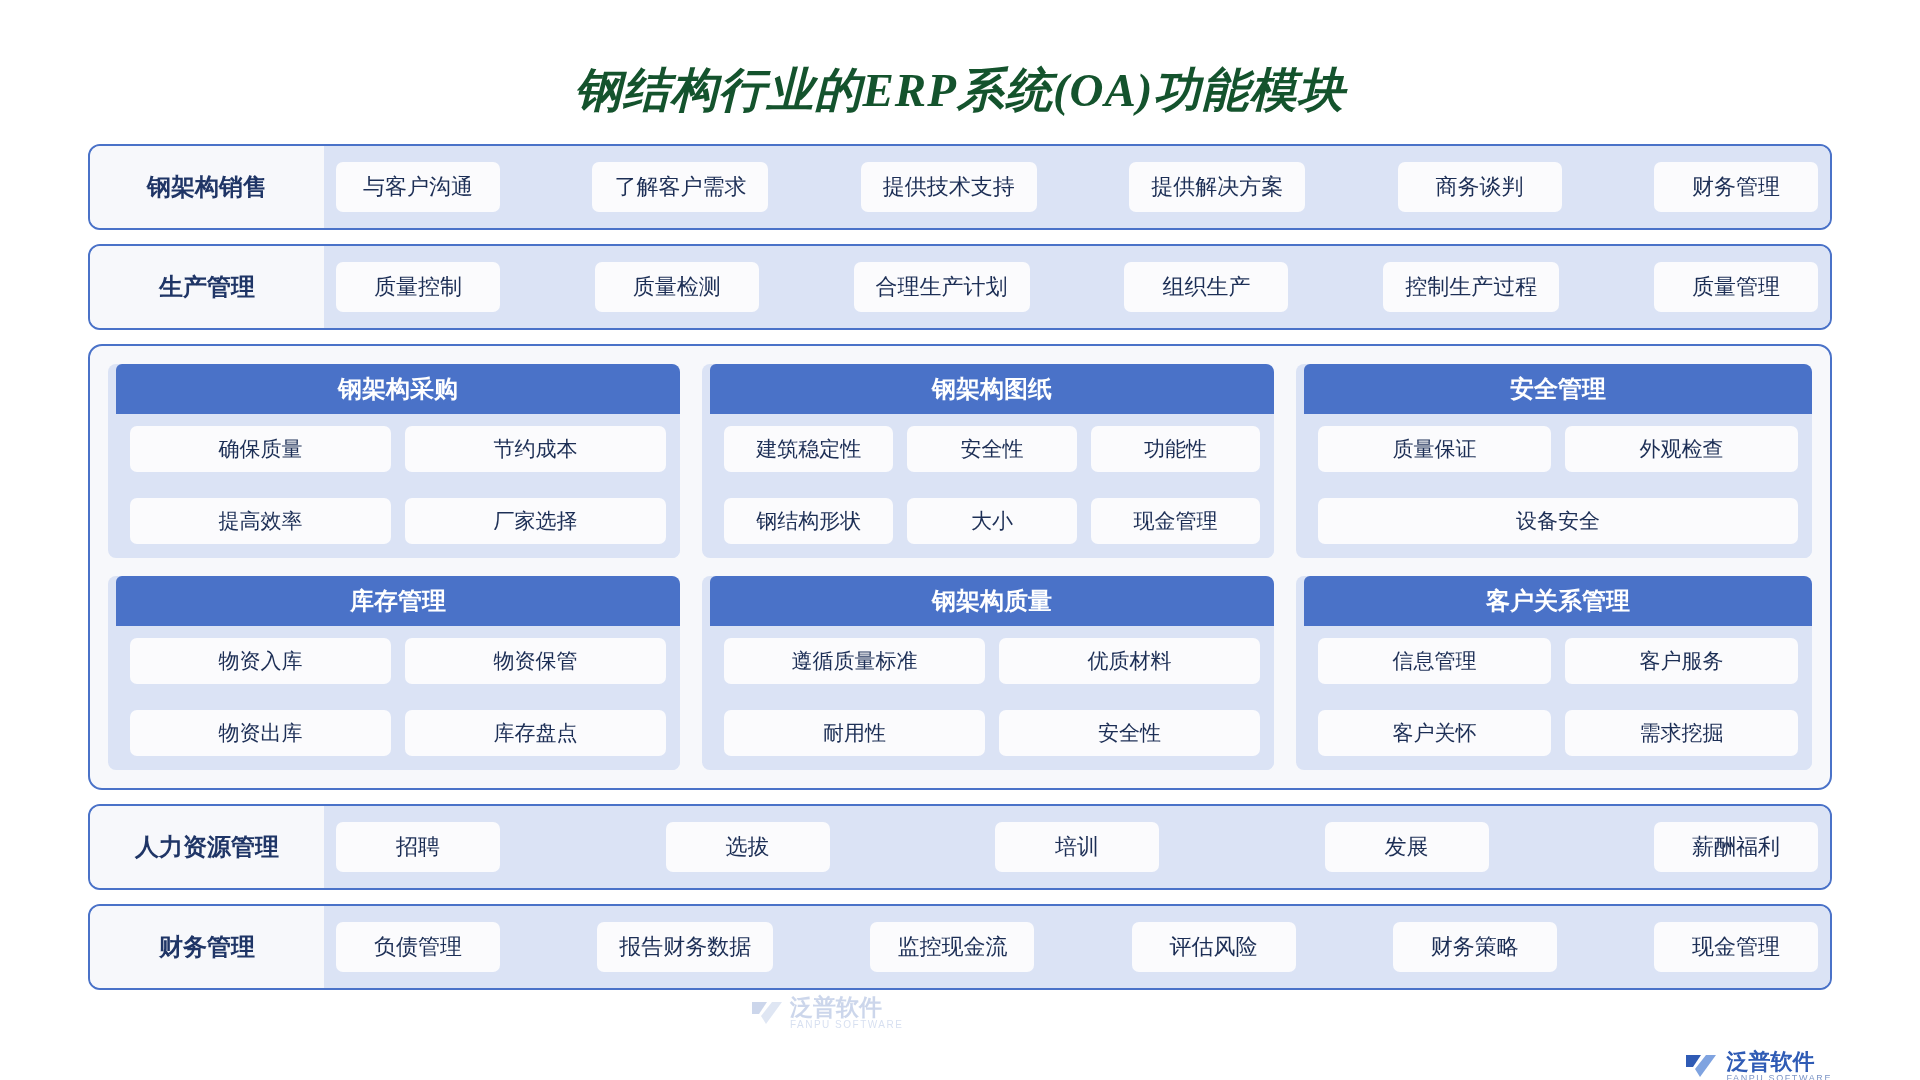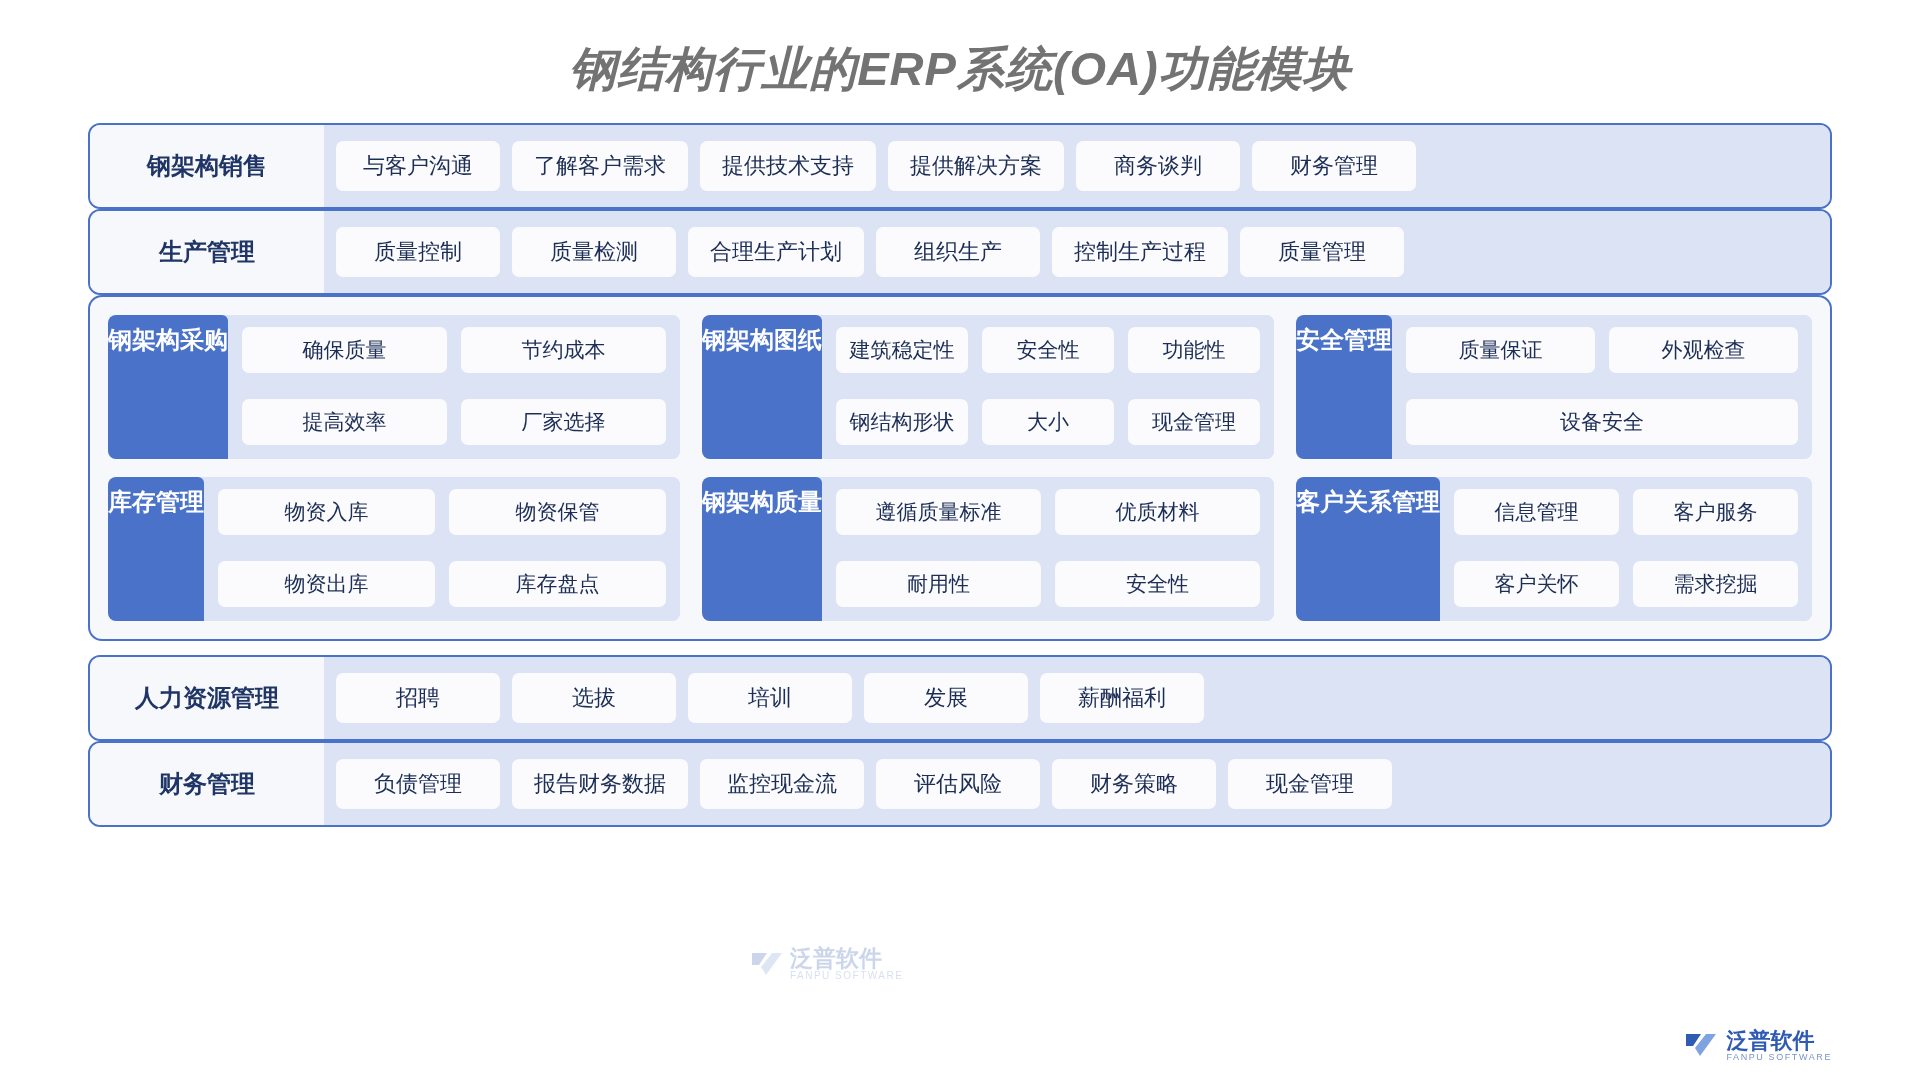--- a/index.html
+++ b/index.html
@@ -12,36 +12,38 @@
   }
   .page{
     width:1920px;height:1080px;
     box-sizing:border-box;
     padding:0 88px;
     position:relative;
   }
   
   .title{
     text-align:center;
-    color:#737373;
+    color:#14532d;
     font-size:47px;
     font-weight:bold;
     letter-spacing:1px;
     padding-top:38px;
     padding-bottom:22px;
-    font-family:Liberation Sans, sans-serif;
+    font-family:Liberation Serif, serif;
     font-style:italic;
+    margin-top:21px;
   }
   
   .band{
     border:2.5px solid #4a72c8;
     border-radius:12px;
     background:#f7f8fb;
     display:flex;
     align-items:stretch;
+    margin-bottom:14px;
     overflow:hidden;
     height:82px;
   }
   .band-label{
     flex:0 0 auto;
     display:flex;
     align-items:center;
     justify-content:center;
     color:#1f3566;
     font-size:24px;
@@ -49,21 +51,21 @@
     padding:0 22px;
     min-width:190px;
     background:#f7f8fb;
     font-family:"Liberation Serif","DejaVu Serif",serif;
   }
   .band-items{
     flex:1 1 auto;
     background:#dbe3f5;
     display:flex;
     align-items:center;
-    justify-content:flex-start;
+    justify-content:space-between;
     padding:0 12px;
     gap:12px;
   }
   .chip{
     background:#fbfbfd;
     border-radius:7px;
     color:#1c2e55;
     font-size:22px;
     padding:10px 22px;
     white-space:nowrap;
@@ -84,21 +86,22 @@
     display:grid;
     grid-template-columns:1.02fr 1.02fr 0.92fr;
     grid-template-rows:auto auto;
     gap:18px 22px;
   }
   .card{
     border-radius:8px;
     overflow:hidden;
     background:#dbe3f5;
     display:flex;
-    flex-direction:row;
+    flex-direction:column;
+    padding-left:8px;
   }
   .card-head{
     background:#4a72c8;
     color:#ffffff;
     font-size:24px;
     font-weight:bold;
     text-align:center;
     padding:9px 0;
     border-radius:6px 6px 0 0;
     font-family:"Liberation Serif","DejaVu Serif",serif;

